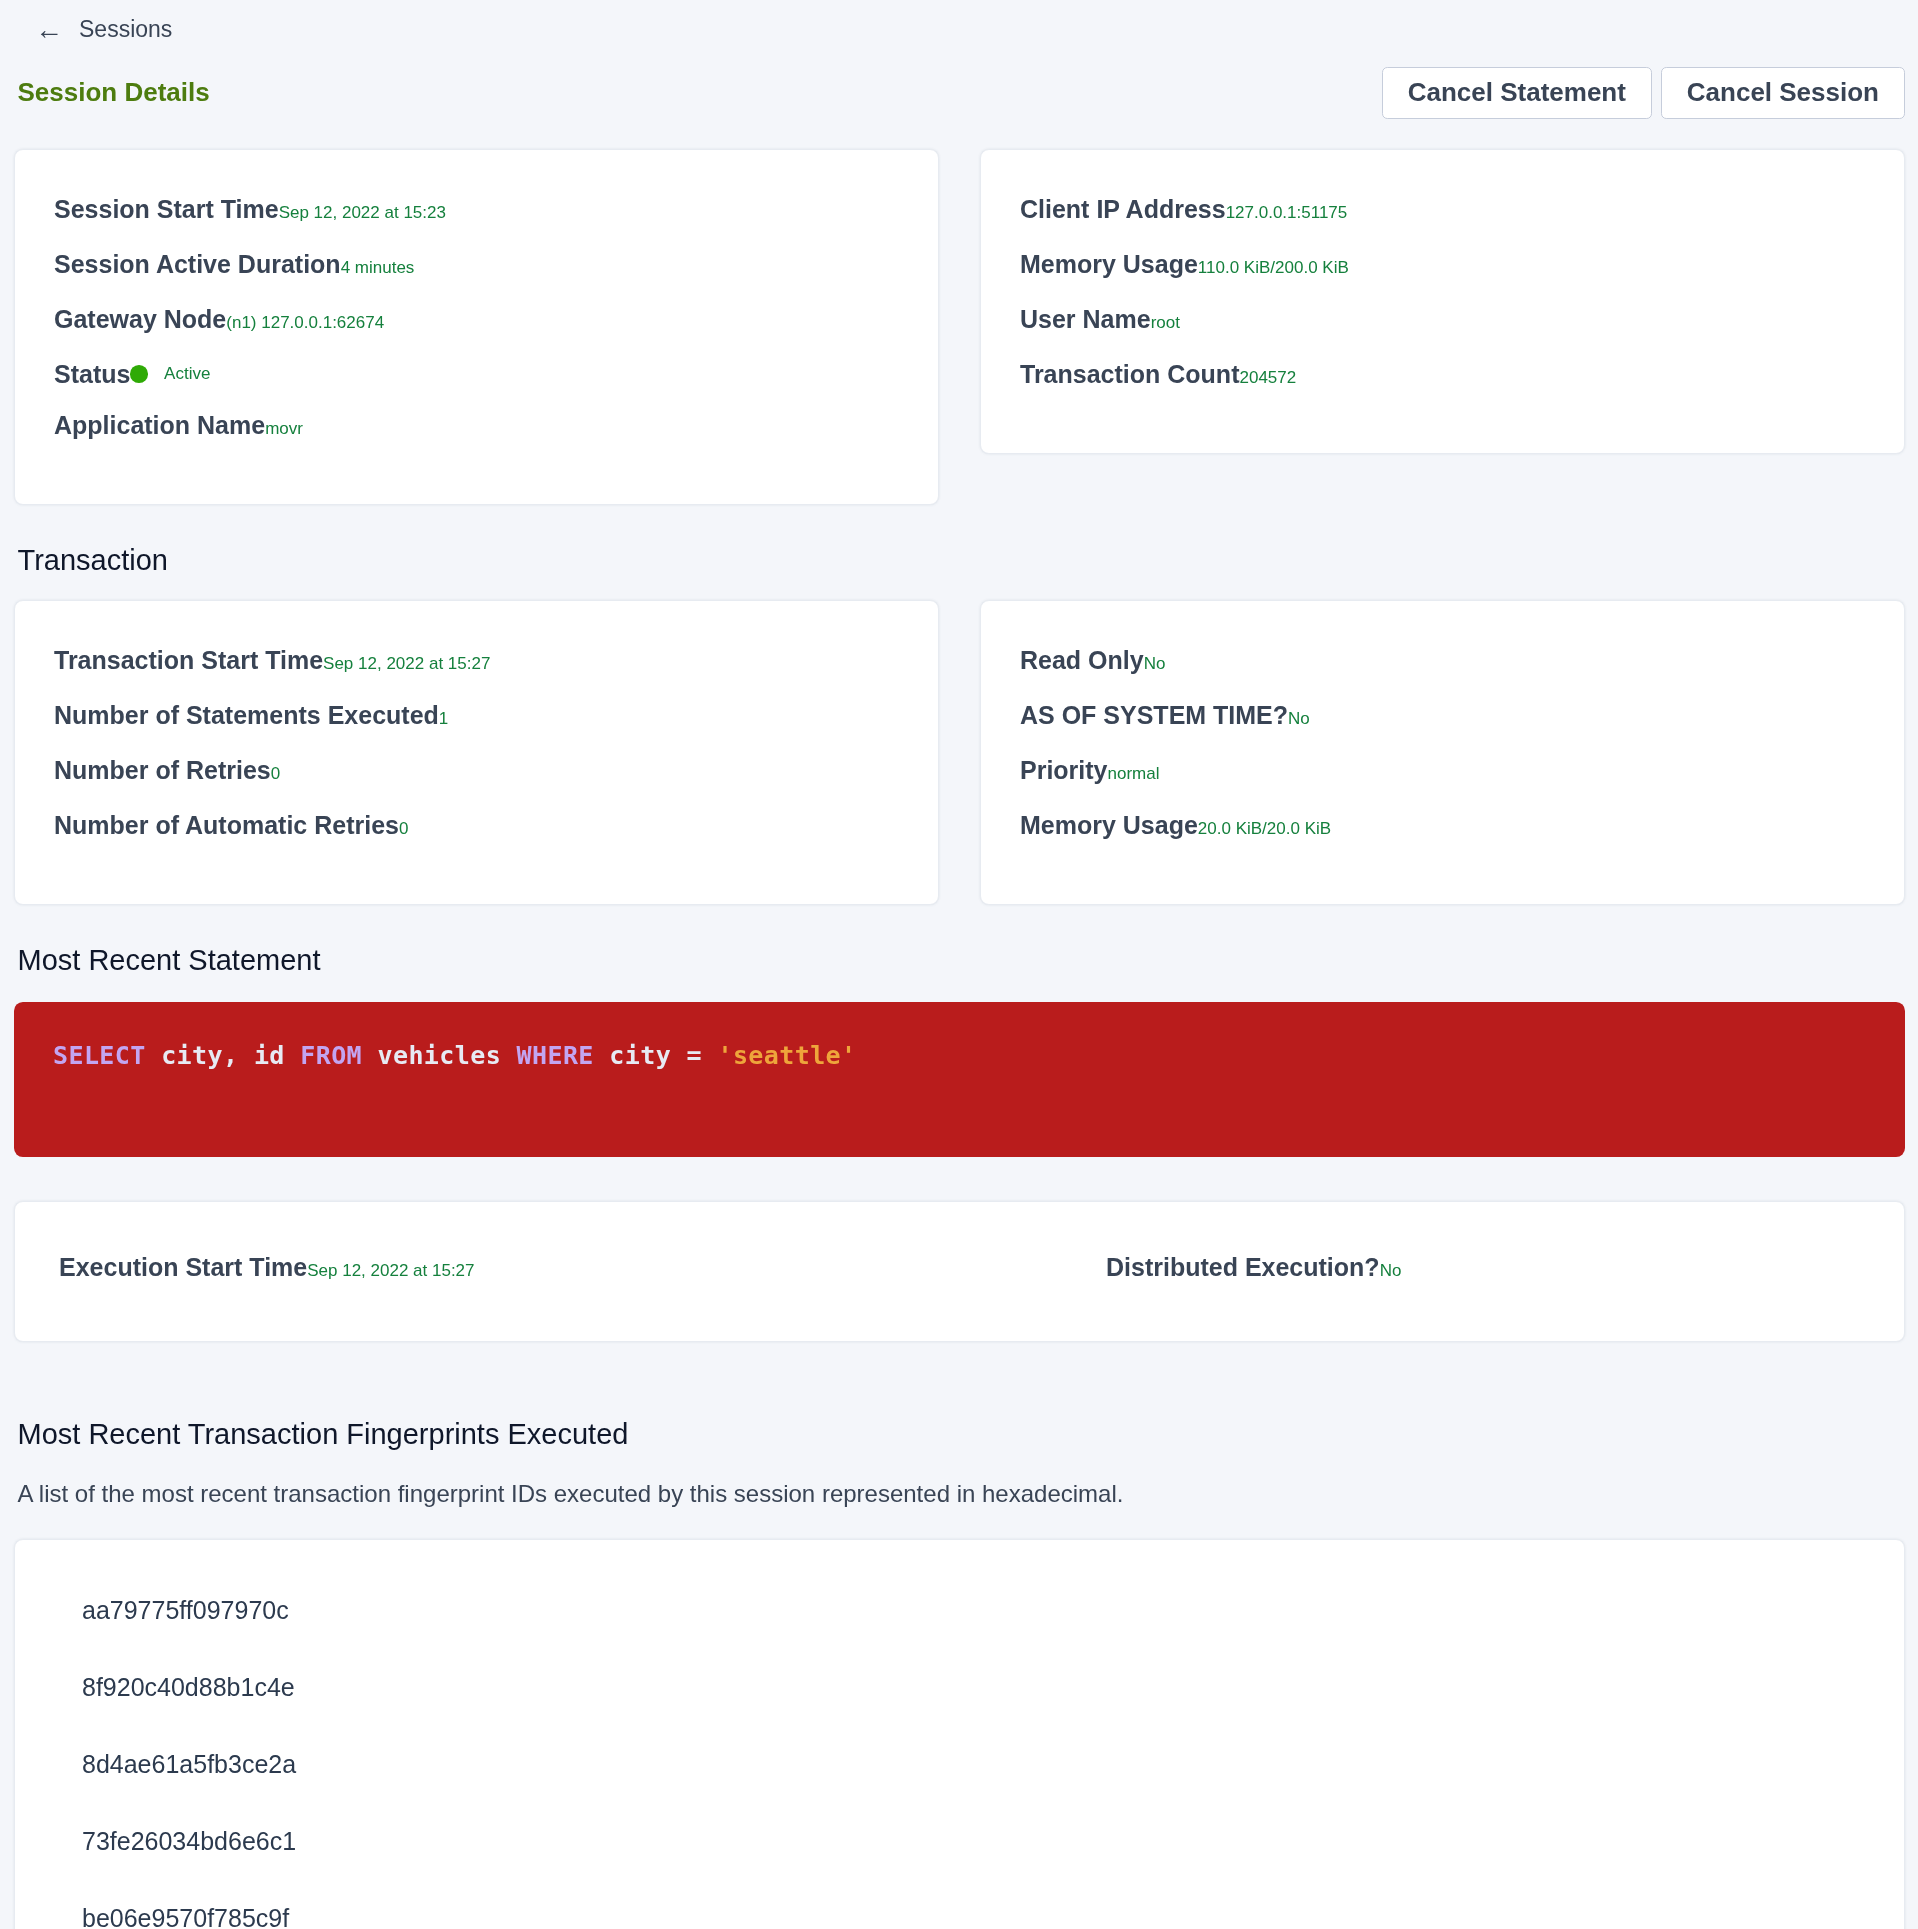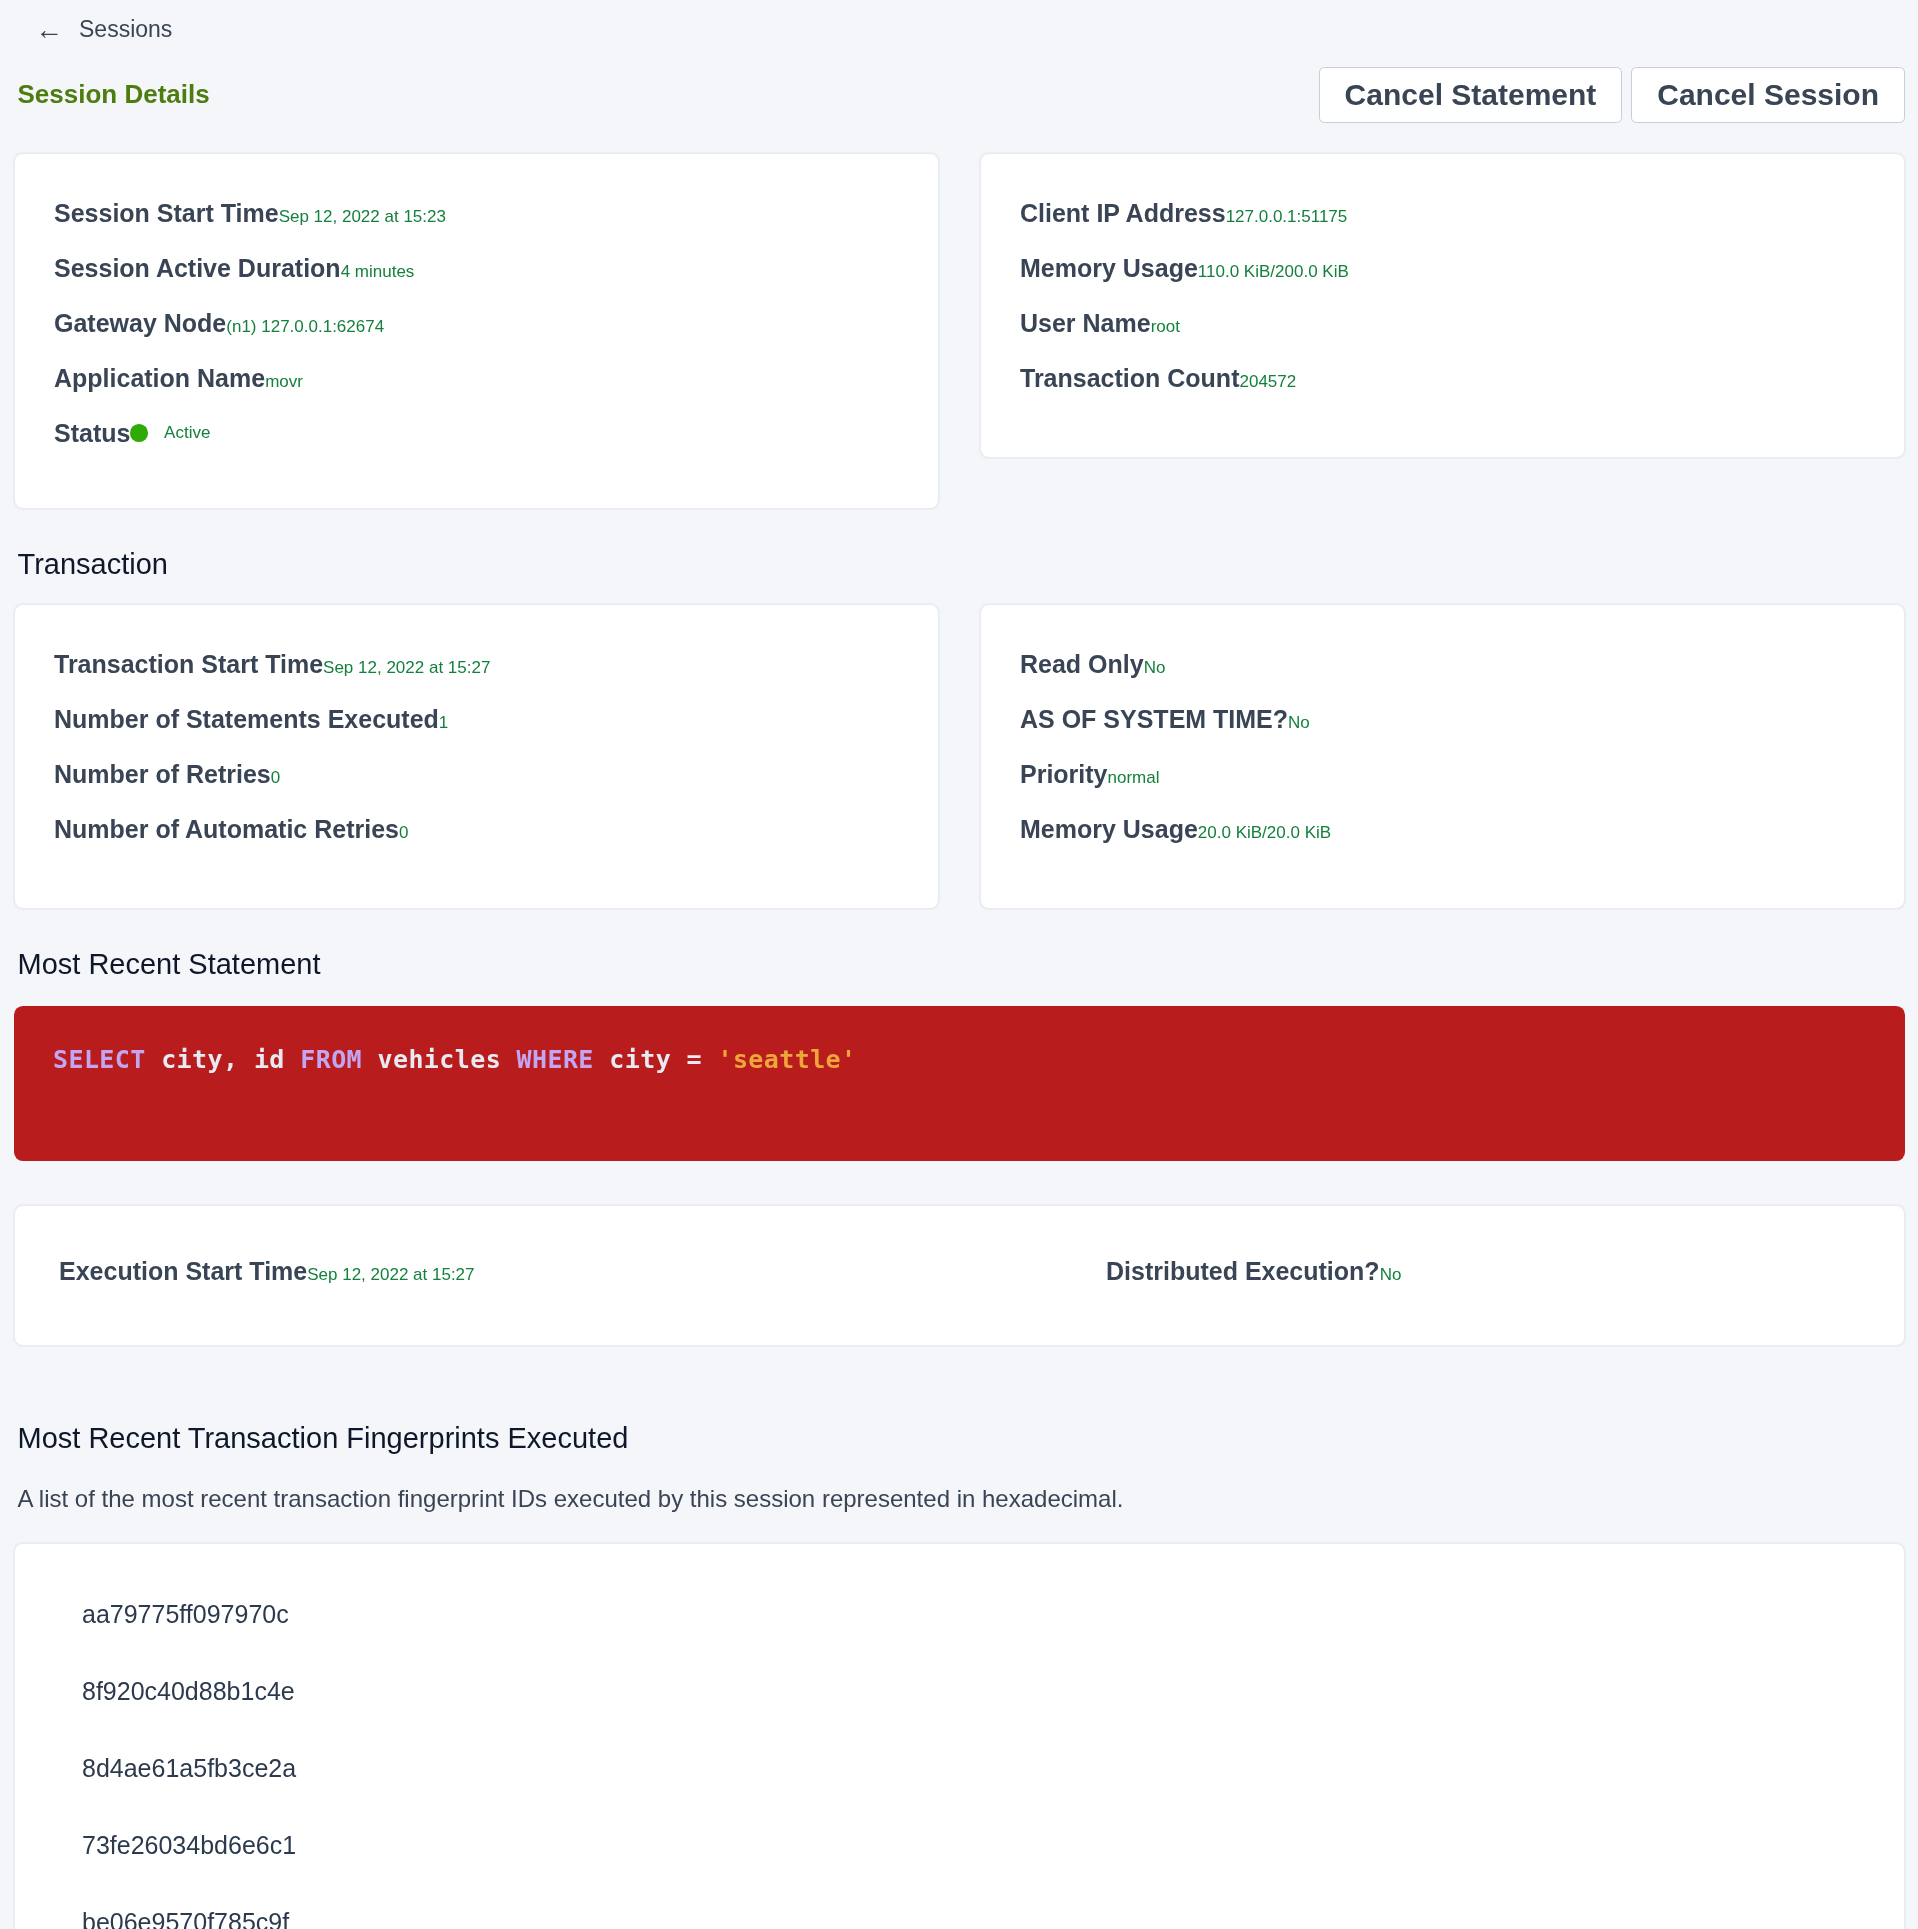--- a/index.html
+++ b/index.html
@@ -19,21 +19,21 @@
     font-size: 23px; color: #394455; cursor: pointer;
   }
   .breadcrumb .arrow { font-size: 28px; line-height: 1; }
 
   
   .title-row { display: flex; justify-content: space-between; align-items: center; margin: 23px 0 0 3.5px; }
   h1.page-title { margin: 0; font-size: 26px; font-weight: 700; color: #4d7c0f; }
   .btn-group { display: flex; gap: 8.9px; }
   .btn {
     background: #fff; border: 0.9px solid #c6cddb; border-radius: 5.3px;
-    font-family: inherit; font-size: 30px; font-weight: 700; color: #394455;
+    font-family: inherit; font-size: 26px; font-weight: 700; color: #394455;
     padding: 10.6px 25px; cursor: pointer; line-height: 1.1;
   }
 
   
   .cards-row { display: grid; grid-template-columns: 1fr 1fr; gap: 41px; align-items: start; margin-top: 30px; }
   .card {
     background: #fff; border: 0.9px solid #e7ebf1; border-radius: 8.9px;
     box-shadow: 0 0 2.7px rgba(67, 90, 111, 0.12);
     padding: 44px 39px 39px;
   }
@@ -95,29 +95,29 @@
       </div>
       <div class="kv">
         <span class="label">Session Active Duration</span>
         <span class="value">4 minutes</span>
       </div>
       <div class="kv">
         <span class="label">Gateway Node</span>
         <a class="value value-link" href="#">(n1) 127.0.0.1:62674</a>
       </div>
       <div class="kv">
-        <span class="label">Application Name</span>
-        <span class="value">movr</span>
-      </div>
-      <div class="kv">
         <span class="label">Status</span>
         <span class="value status-value">
           <span class="dot"></span>
           <span>Active</span>
         </span>
+      </div>
+      <div class="kv">
+        <span class="label">Application Name</span>
+        <span class="value">movr</span>
       </div>
     </div>
 
     <div class="card">
       <div class="kv">
         <span class="label">Client IP Address</span>
         <span class="value">127.0.0.1:51175</span>
       </div>
       <div class="kv">
         <span class="label">Memory Usage</span>

